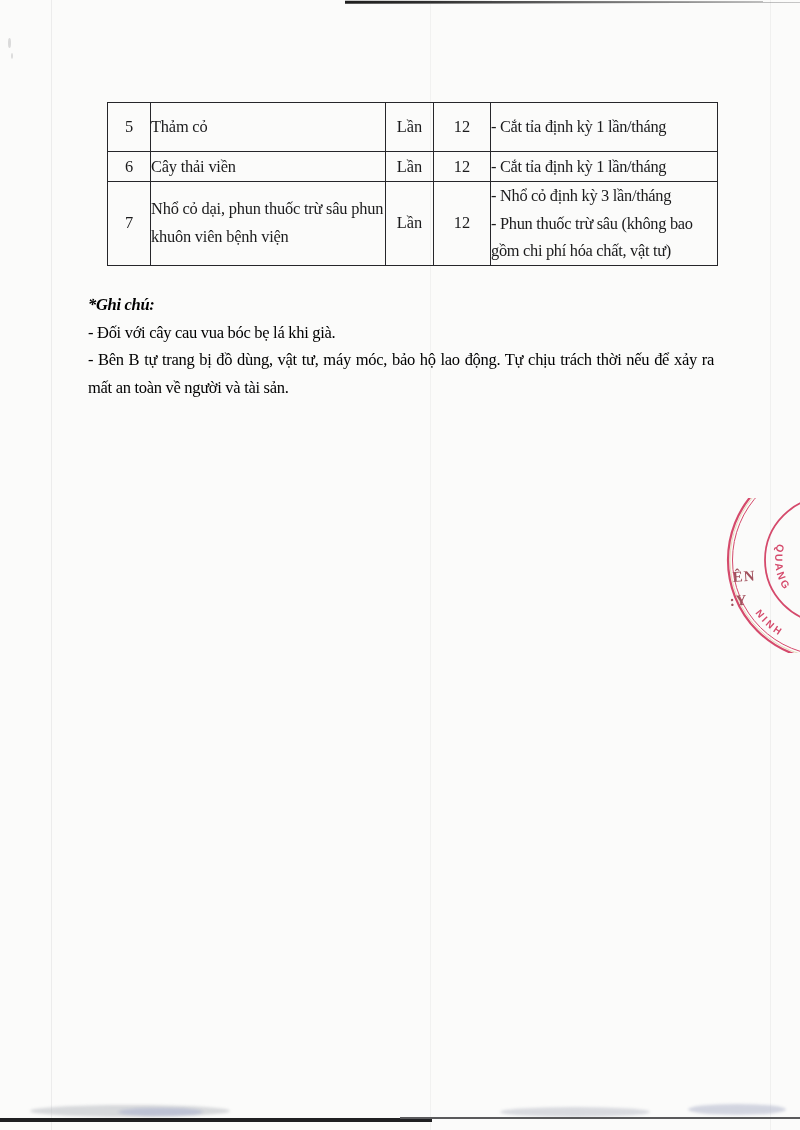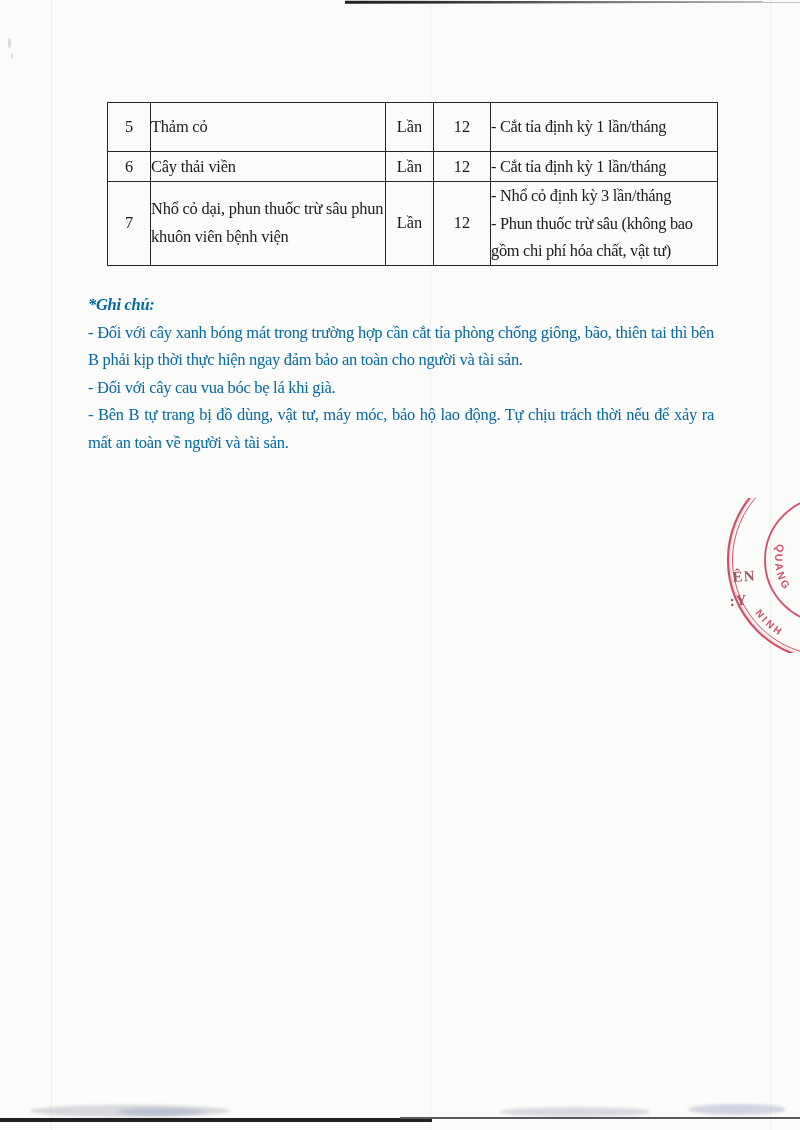--- a/index.html
+++ b/index.html
@@ -37,21 +37,21 @@
   }
   table.svc td{border:1.6px solid #26262a;vertical-align:middle;padding:0;}
   col.c1{width:43px;}col.c2{width:235px;}col.c3{width:48px;}col.c4{width:57px;}col.c5{width:227px;}
   td.no,td.unit,td.qty{text-align:center;}
   td.item{padding:2px 4px 2px 10px;line-height:28px;letter-spacing:-0.2px;}
   td.desc{padding:2px 2px 2px 8px;white-space:pre-line;line-height:27.5px;letter-spacing:-0.3px;margin-left:32px;}
   tr.r5{height:49px;}tr.r6{height:30px;}tr.r7{height:83px;}
   
   .notes{
     position:absolute;left:88px;top:291px;width:626px;
-    font-size:16.5px;line-height:27.6px;letter-spacing:-0.3px;color:#0369a1;
+    font-size:16.5px;line-height:27.6px;letter-spacing:-0.3px;color:#000000;
   }
   .notes .heading{font-weight:bold;font-style:italic;margin:0;}
   .notes p.note{margin:0;text-align:justify;}
   
   .stamp{position:absolute;left:693px;top:498px;width:107px;height:155px;opacity:.92;}
   .stamp .ring-text{font-family:"Liberation Sans","DejaVu Sans",sans-serif;font-weight:bold;}
   .stamp .rtA{font-size:10.5px;letter-spacing:2.2px;}
   .stamp .rtB{font-size:10px;letter-spacing:2.6px;}
   .stamp .frag{font-family:"Liberation Serif","DejaVu Serif",serif;
     font-size:15px;font-weight:bold;fill:#9a4350;letter-spacing:1px;}
@@ -97,21 +97,20 @@
         <td class="unit">Lần</td>
         <td class="qty">12</td>
         <td class="desc">- Nhổ cỏ định kỳ 3 lần/tháng
 - Phun thuốc trừ sâu (không bao gồm chi phí hóa chất, vật tư)</td>
       </tr>
     </tbody>
   </table>
 
   <div class="notes">
     <p class="heading">*Ghi chú:</p>
-    <p class="note">- Đối với cây xanh bóng mát trong trường hợp cần cắt tỉa phòng chống giông, bão, thiên tai thì bên B phải kịp thời thực hiện ngay đảm bảo an toàn cho người và tài sản.</p>
     <p class="note">- Đối với cây cau vua bóc bẹ lá khi già.</p>
     <p class="note">- Bên B tự trang bị đồ dùng, vật tư, máy móc, bảo hộ lao động. Tự chịu trách thời nếu để xảy ra mất an toàn về người và tài sản.</p>
   </div>
 
   <svg class="stamp" viewBox="0 0 107 155">
     <defs>
       <path id="arcQ" d="M 135 9 A 53 53 0 1 0 135 115 A 53 53 0 1 0 135 9" fill="none"></path>
       <path id="arcN" d="M 135 -28 A 90 90 0 1 0 135 152 A 90 90 0 1 0 135 -28" fill="none"></path>
     </defs>
     <circle cx="135" cy="62" r="100" fill="none" stroke-width="2.2" stroke="#d23b60"></circle>

